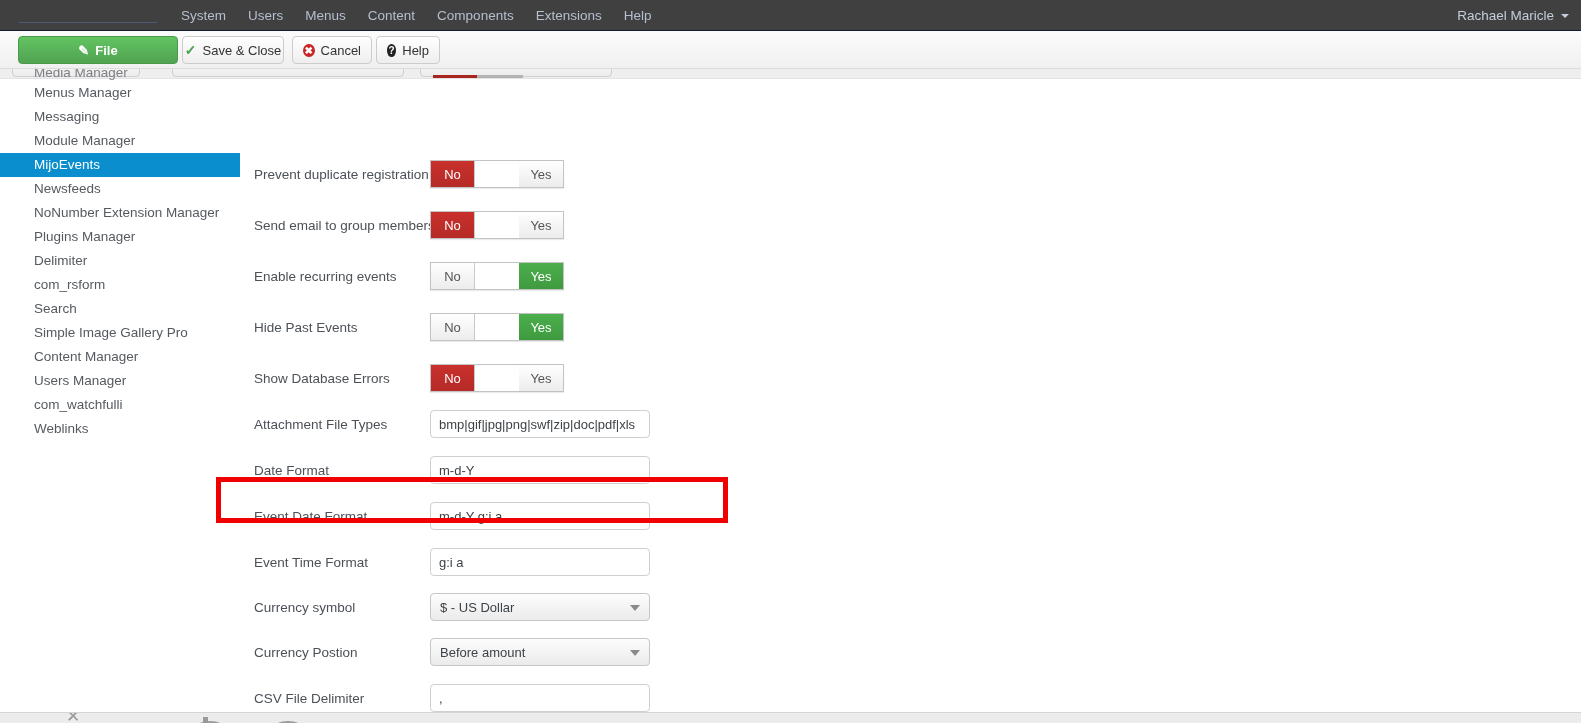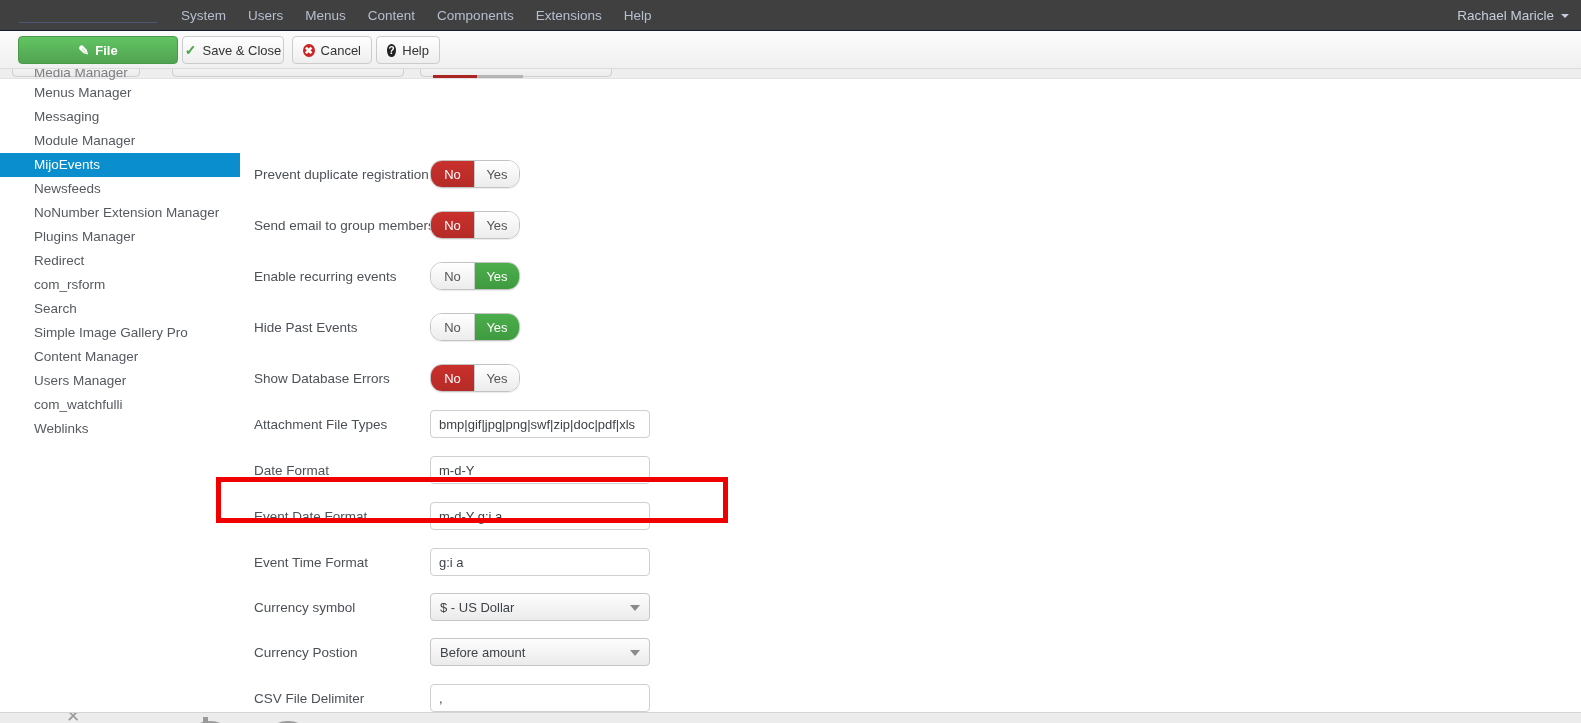--- a/index.html
+++ b/index.html
@@ -165,24 +165,25 @@
   }
   .row-label {
     width: 190px;
     font-size: 13.5px;
     color: #4c5157;
     padding-left: 14px;
     white-space: nowrap;
   }
   .btn-group {
     display: flex;
-    border-radius: 12px;
+    border-radius: 0;
     overflow: hidden;
     border: 1px solid #c3c3c3;
     box-shadow: 0 1px 1px rgba(0,0,0,0.08);
+    gap: 44px;
   }
   .bg-opt {
     width: 44px; height: 26px;
     display: flex; align-items: center; justify-content: center;
     font-size: 13px;
     background: linear-gradient(to bottom,#ffffff,#ececec);
     color: #555555;
     cursor: pointer;
     border-right: 1px solid #c9c9c9;
   }
@@ -304,21 +305,21 @@
 
   <div id="sidebar">
     <div class="side-item clipped">Media Manager</div>
     <div class="side-item">Menus Manager</div>
     <div class="side-item">Messaging</div>
     <div class="side-item">Module Manager</div>
     <div class="side-item active">MijoEvents</div>
     <div class="side-item">Newsfeeds</div>
     <div class="side-item">NoNumber Extension Manager</div>
     <div class="side-item">Plugins Manager</div>
-    <div class="side-item">Redirect</div>
+    <div class="side-item">Delimiter</div>
     <div class="side-item">com_rsform</div>
     <div class="side-item">Search</div>
     <div class="side-item">Simple Image Gallery Pro</div>
     <div class="side-item">Content Manager</div>
     <div class="side-item">Users Manager</div>
     <div class="side-item">com_watchfulli</div>
     <div class="side-item">Weblinks</div>
   </div>
 
   <div id="form">

